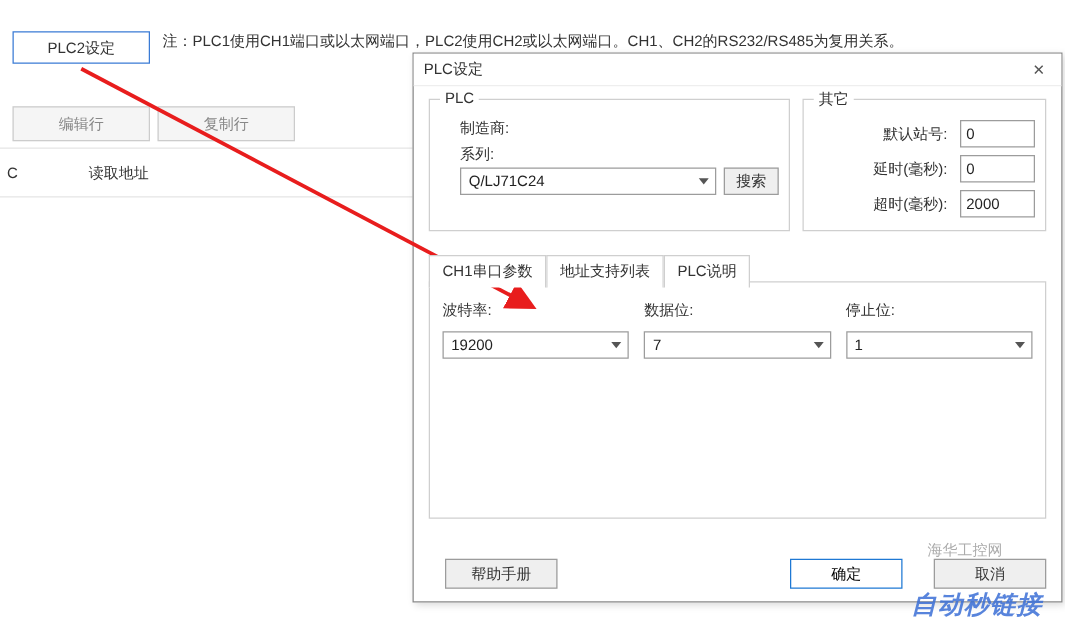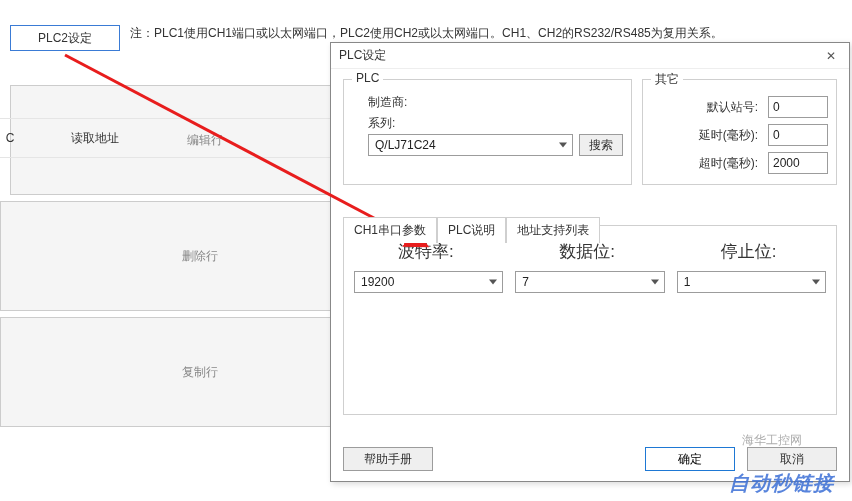--- a/index.html
+++ b/index.html
@@ -23,21 +23,21 @@
     height: 26px; min-width: 110px;
     border:1px solid #b6b6b6; background:#f4f4f4;
   }
   .bg-btn.primary {
     border:1px solid #3a7bd5; background:#fff; width:110px; margin-left:10px;
   }
   .bg-note { color:#333; font-size:12px; }
 
   .bg-toolbar2 {
     position:absolute; top:85px; left:0; width:400px;
-    display:flex; gap:6px;flex-direction:column;
+    display:flex; gap:6px;
   }
   .bg-tbtn {
     flex:0 0 110px; height:28px;
     border:1px solid #ccc; background:#f5f5f5;
     display:flex; align-items:center; justify-content:center;
     color:#888;
   }
 
   .bg-header-row {
     position:absolute; top:118px; left:0; width:400px;
@@ -96,40 +96,40 @@
 
   .kv { display:flex; align-items:center; gap:10px; margin-top:6px; justify-content:flex-end; }
   .kv label { width:70px; text-align:right; }
   .kv .txt { width:60px; padding:0 4px; }
 
   
   .tabs { margin-top:14px; display:flex; align-items:flex-end; gap:0; }
   .tab {
     border:1px solid #cfcfcf; border-bottom:none;
     padding:4px 10px; background:#fff; font-size:12px;
-    position:relative; top:18px;
+    position:relative; top:5px;
   }
   .tab.active { background:#fff; z-index:2; }
   .tab.inactive { background:#fff; }
   .tab-body {
     border:1px solid #cfcfcf; padding:14px 10px 16px 10px;
     height:190px;
   }
   .param-row { display:flex; gap:12px; }
   .param-col { flex:1; }
-  .param-col > .lab { font-size:17px; margin-bottom:8px; display:block;margin-left:44px; }
+  .param-col > .lab { font-size:12px; margin-bottom:8px; display:block; }
 
   
   .dialog-footer {
     height:40px; display:flex; align-items:center; justify-content:space-between;
     padding:0 12px 4px 12px;
   }
   .btn {
     height:24px; min-width:90px; border:1px solid #9c9c9c; background:#efefef;
-    display:flex; align-items:center; justify-content:center;
+    display:flex; align-items:center; justify-content:center;margin-left:13px;
   }
   .btn.primary { border:1px solid #1e78d4; background:#fff; color:#000; }
   .footer-right { display:flex; gap:12px; }
 
   
   .arrow-layer {
     position:absolute; top:0; left:0; width:852px; height:501px;
     pointer-events:none;
   }
 
@@ -148,21 +148,20 @@
 </head>
 <body>
 
 <div class="bg-toolbar1">
   <div class="bg-btn primary">PLC2设定</div>
   <div class="bg-note">注：PLC1使用CH1端口或以太网端口，PLC2使用CH2或以太网端口。CH1、CH2的RS232/RS485为复用关系。</div>
 </div>
 
 <div class="bg-toolbar2">
   <div class="bg-tbtn" style="margin-left:10px">编辑行</div>
-  <div class="bg-tbtn">删除行</div>
   <div class="bg-tbtn">复制行</div>
 </div>
 
 <div class="bg-header-row">
   <div style="width:20px">C</div>
   <div style="width:150px">读取地址</div>
 </div>
 
 <div class="dialog">
   <div class="titlebar">
@@ -199,22 +198,22 @@
         </div>
         <div class="kv">
           <label>超时(毫秒):</label>
           <div class="txt">2000</div>
         </div>
       </div>
     </div>
 
     <div class="tabs">
       <div class="tab active">CH1串口参数</div>
+      <div class="tab inactive">地址支持列表</div>
       <div class="tab inactive">PLC说明</div>
-      <div class="tab inactive">地址支持列表</div>
     </div>
     <div class="tab-body">
       <div class="param-row">
         <div class="param-col">
           <span class="lab">波特率:</span>
           <div class="combo">19200</div>
         </div>
         <div class="param-col">
           <span class="lab">数据位:</span>
           <div class="combo">7</div>

